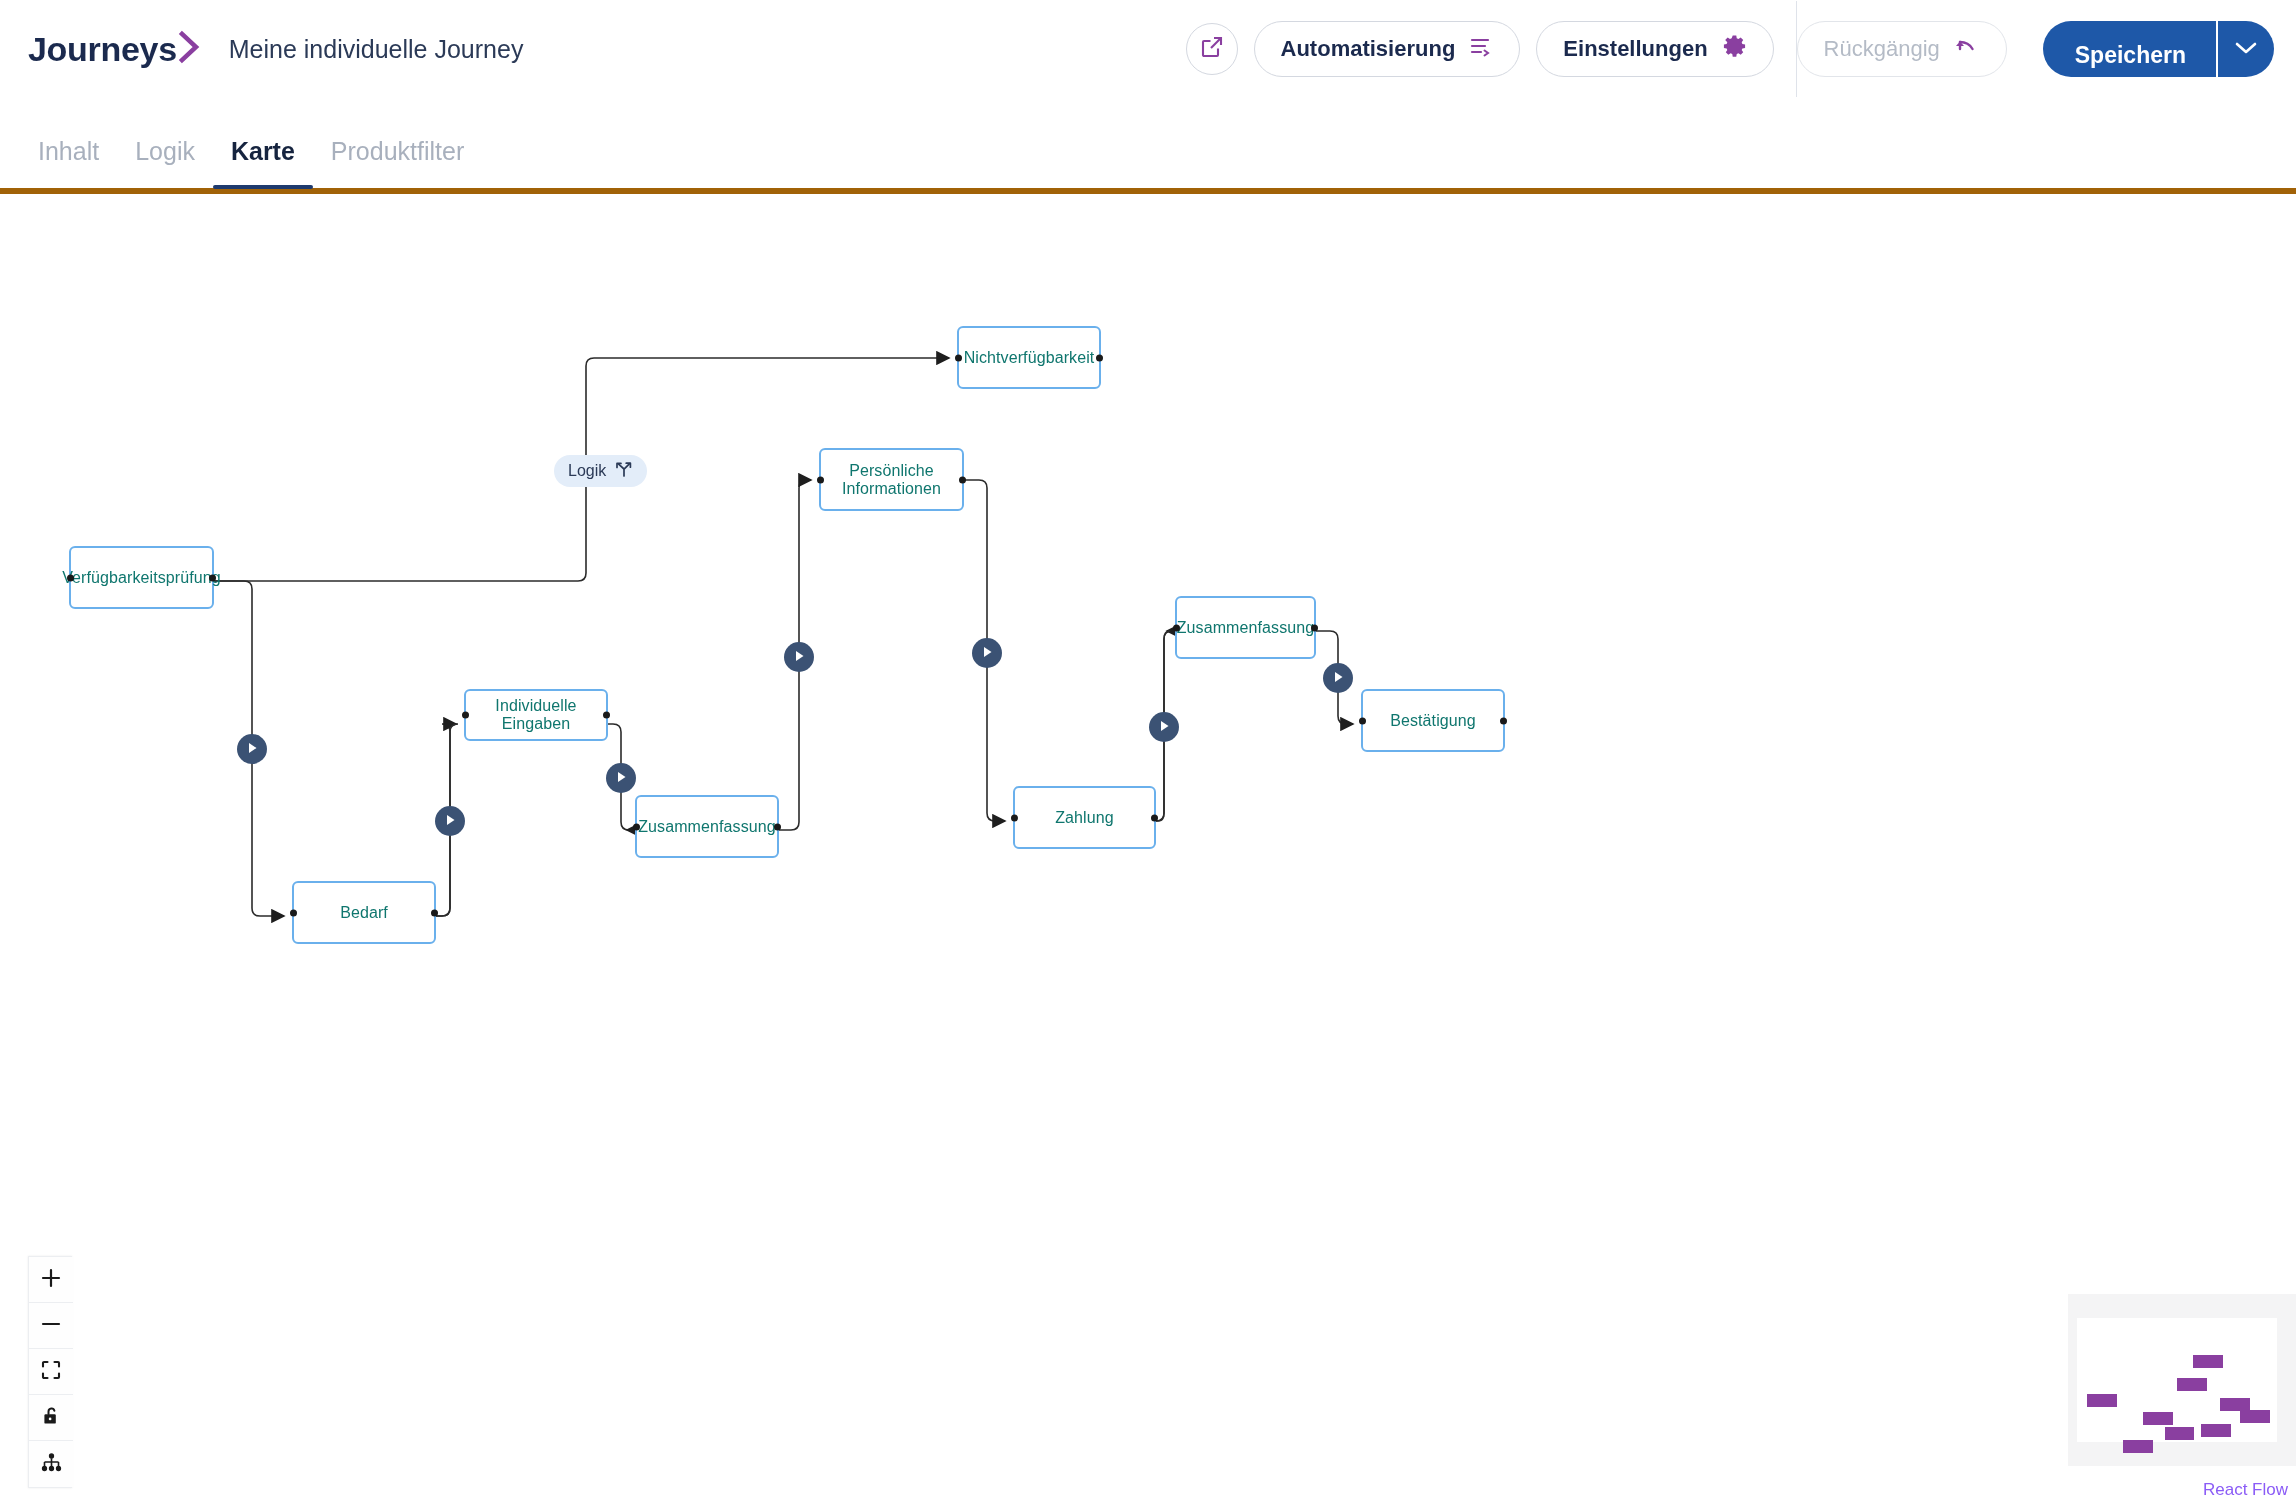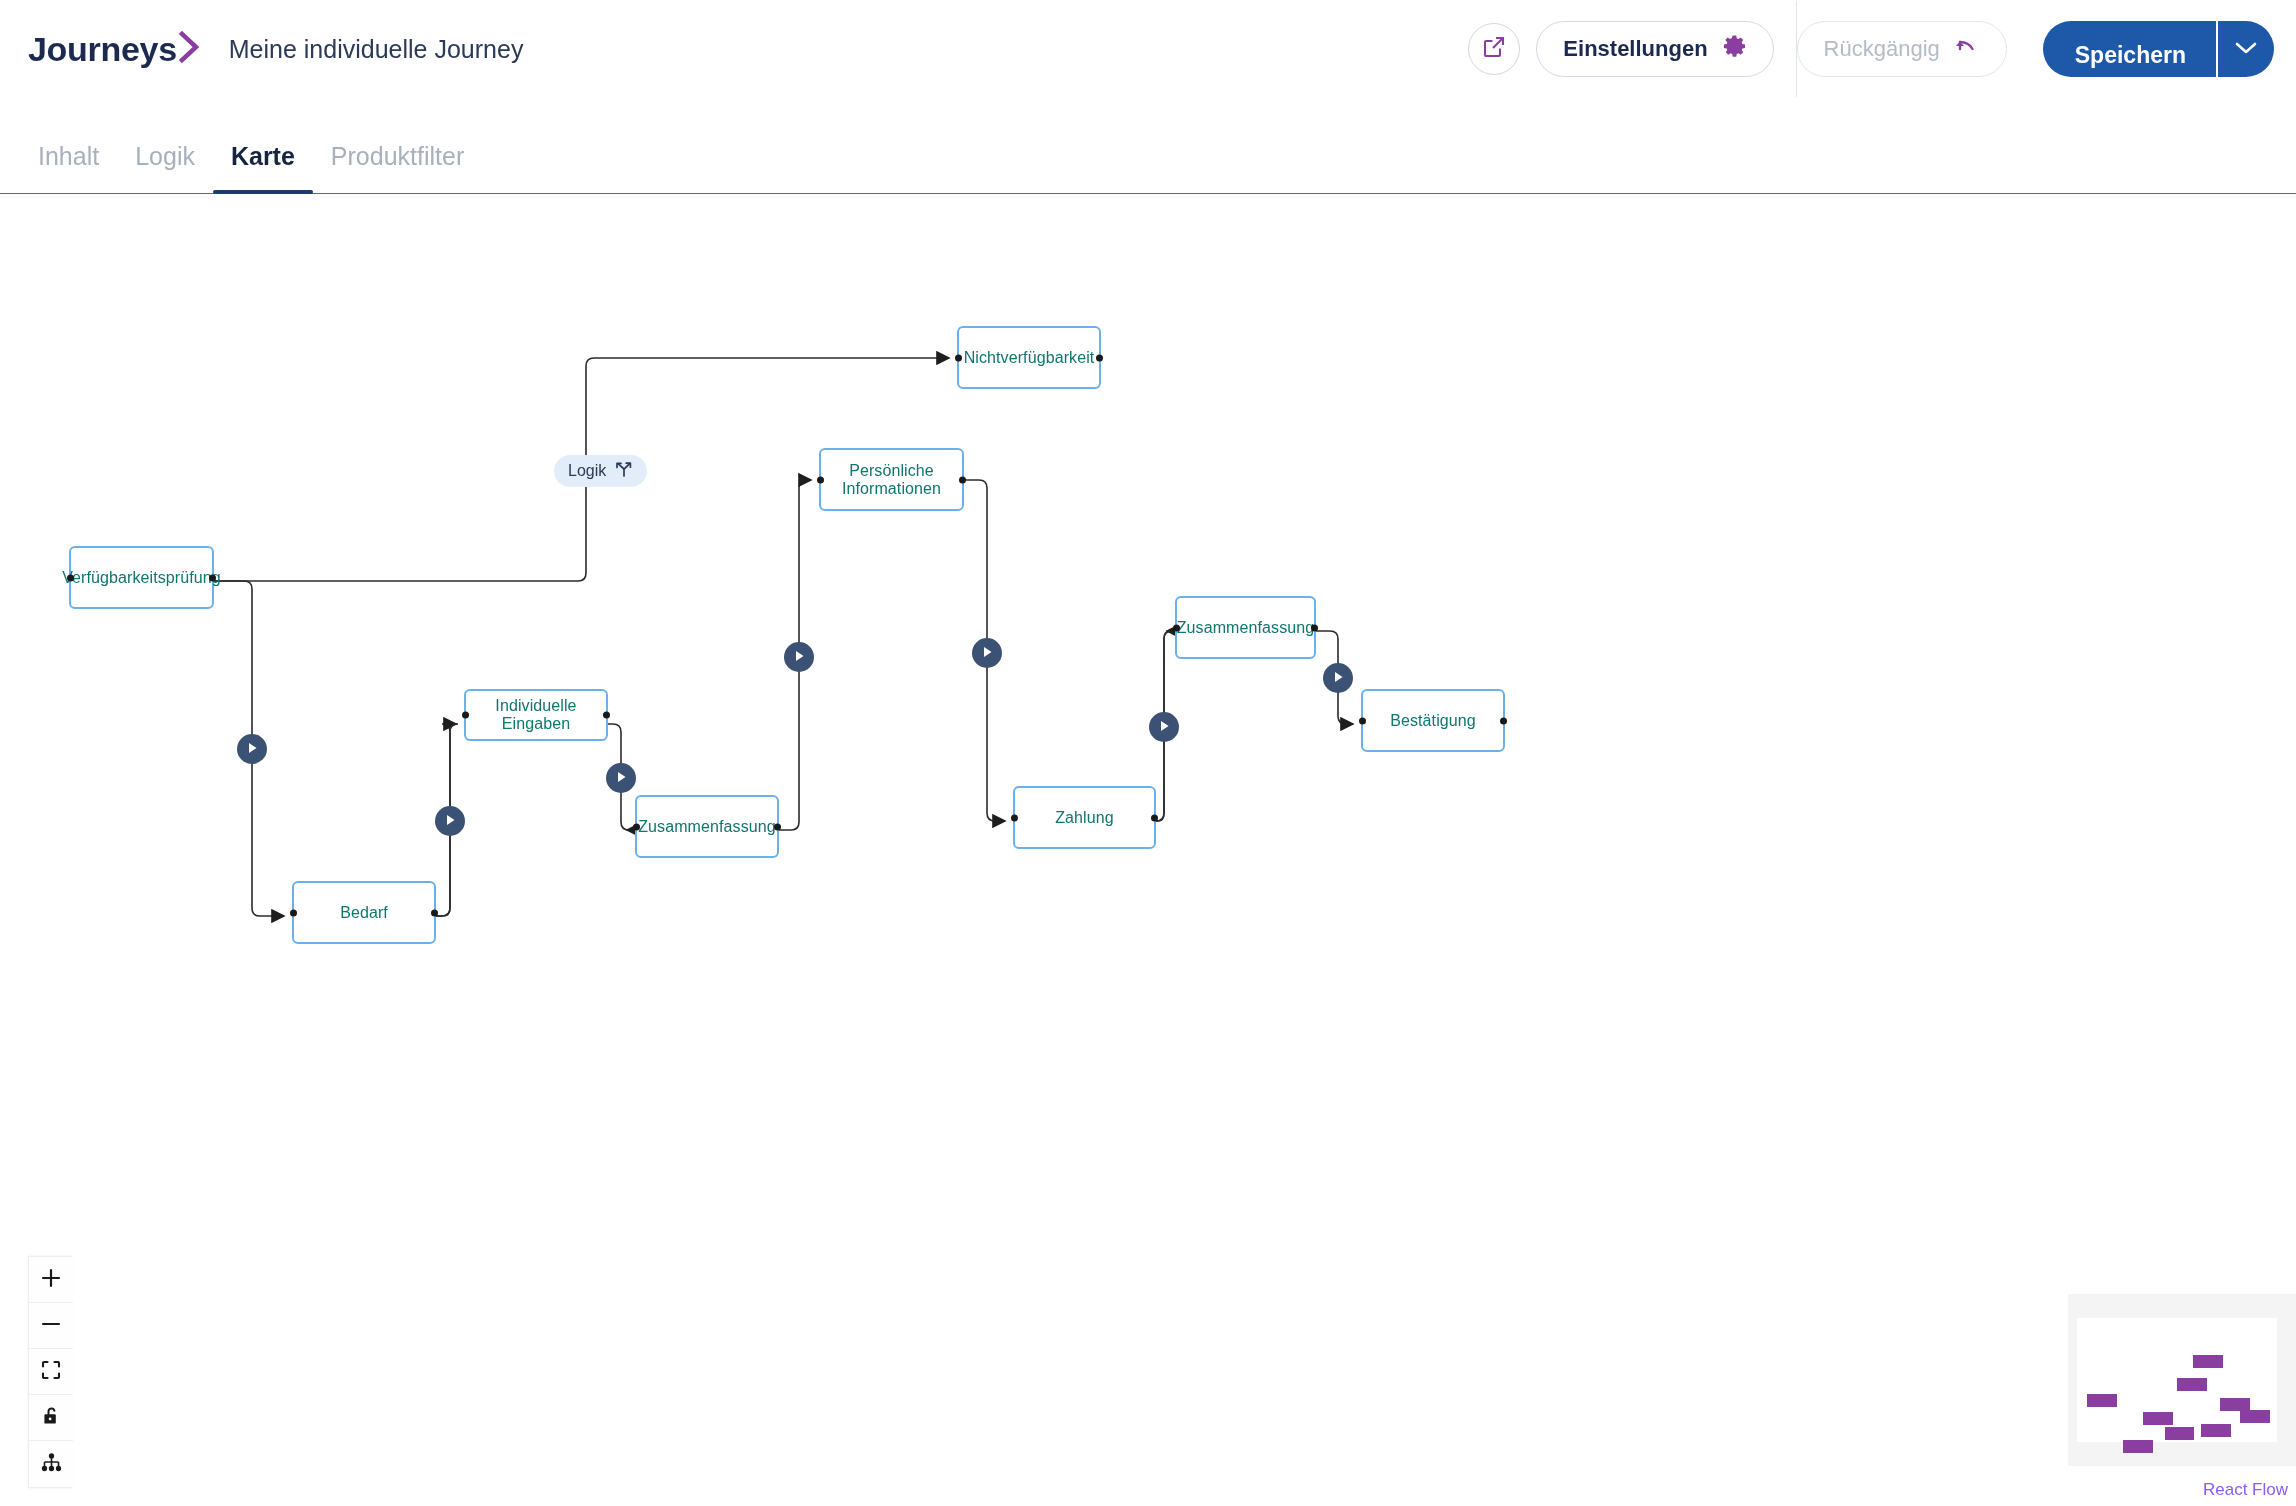--- a/index.html
+++ b/index.html
@@ -69,21 +69,21 @@
   }
   .save-caret {
     height: 56px; width: 58px; background:#1e58a8; border-radius: 0 30px 30px 0;
     border:none; border-left: 2px solid #ffffff; cursor:pointer;
     display:flex; align-items:center; justify-content:center;
   }
 
   
   .tabs {
     position:absolute; top: 98px; left:0; width: 2296px; height: 96px;
-    border-bottom: 1px solid #a16207;
+    border-bottom: 6px solid #a16207;
     display:flex; align-items:flex-end; padding-left: 20px;
   }
   .tab {
     font-size: 25px; color:#a8b0bd; padding: 0 18px 22px 18px;
     cursor:pointer; position:relative; background:none; border:none;
     font-family:"Liberation Sans", sans-serif;
   }
   .tab.active { color:#16243f; font-weight: 700; }
   .tab.active::after {
     content:""; position:absolute; left: 0; right: 0; bottom: -1px;
@@ -180,20 +180,31 @@
         <div class="icon-btn-round">
           <span>
             <svg width="24" height="24" viewBox="0 0 24 24" fill="none" stroke="#8a3fa0" stroke-width="2.1">
               <path d="M14 3h7v7"></path>
                 <path d="M20.2 3.8 L11 13"></path>
               <path d="M18 13.5V20a1 1 0 0 1-1 1H4a1 1 0 0 1-1-1V7a1 1 0 0 1 1-1h6.5"></path>
             </svg>
           </span>
         </div>
 
+        <div class="pill-btn">
+          <span>Automatisierung</span>
+          <span>
+            <svg width="24" height="22" viewBox="0 0 24 22" fill="none" stroke="#8a3fa0" stroke-width="2.2" stroke-linecap="round">
+              <path d="M3 5h16"></path>
+                <path d="M3 11h13"></path>
+                <path d="M3 17h9"></path>
+              <path d="M15.5 15.5l3.5 2.5-3.5 2.5" stroke-width="2"></path>
+            </svg>
+          </span>
+        </div>
 
         <div class="pill-btn">
           <span>Einstellungen</span>
           <span>
             <svg width="25" height="25" viewBox="0 0 24 24" fill="#8a3fa0">
               <path d="M12 8.2a3.8 3.8 0 1 0 0 7.6 3.8 3.8 0 0 0 0-7.6zm0 5.6a1.8 1.8 0 1 1 0-3.6 1.8 1.8 0 0 1 0 3.6z"></path>
               <path d="M10.3 1.5h3.4l.45 2.6 1.6.66 2.2-1.45 2.4 2.4-1.45 2.2.66 1.6 2.6.45v3.4l-2.6.45-.66 1.6 1.45 2.2-2.4 2.4-2.2-1.45-1.6.66-.45 2.6h-3.4l-.45-2.6-1.6-.66-2.2 1.45-2.4-2.4 1.45-2.2-.66-1.6-2.6-.45v-3.4l2.6-.45.66-1.6L3.05 5.7l2.4-2.4 2.2 1.45 1.6-.66z"></path>
             </svg>
           </span>
         </div>

